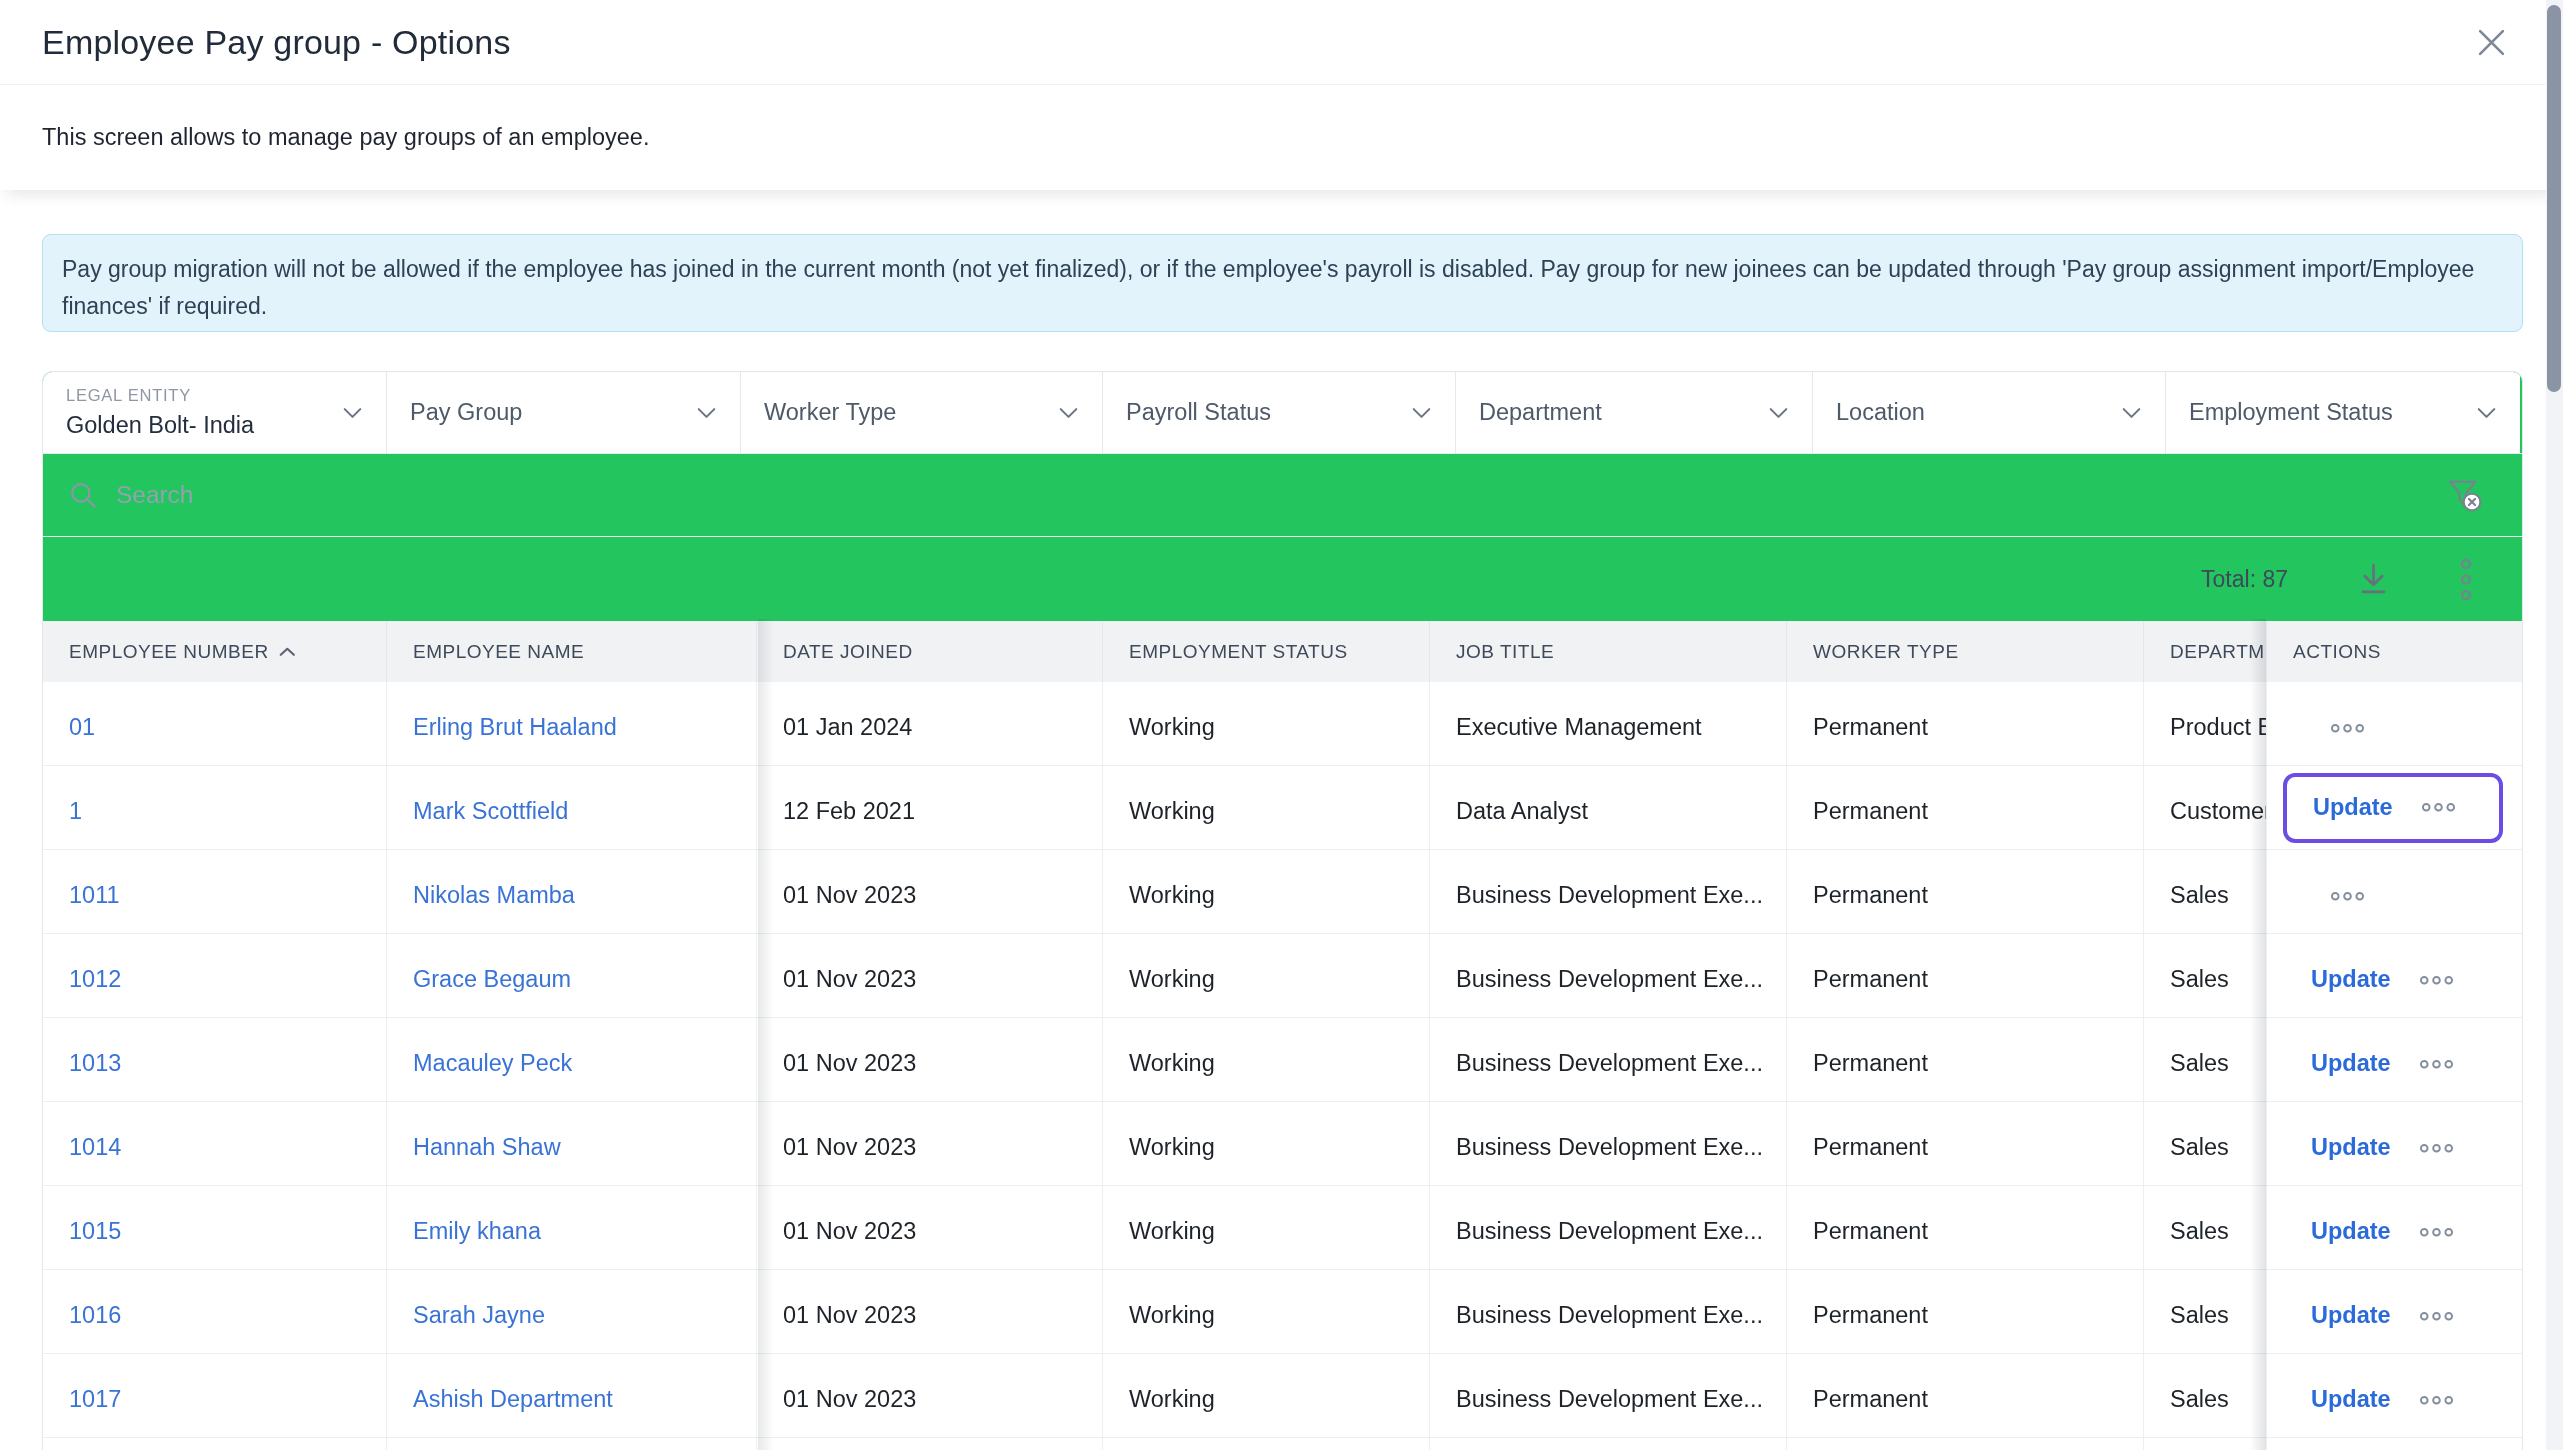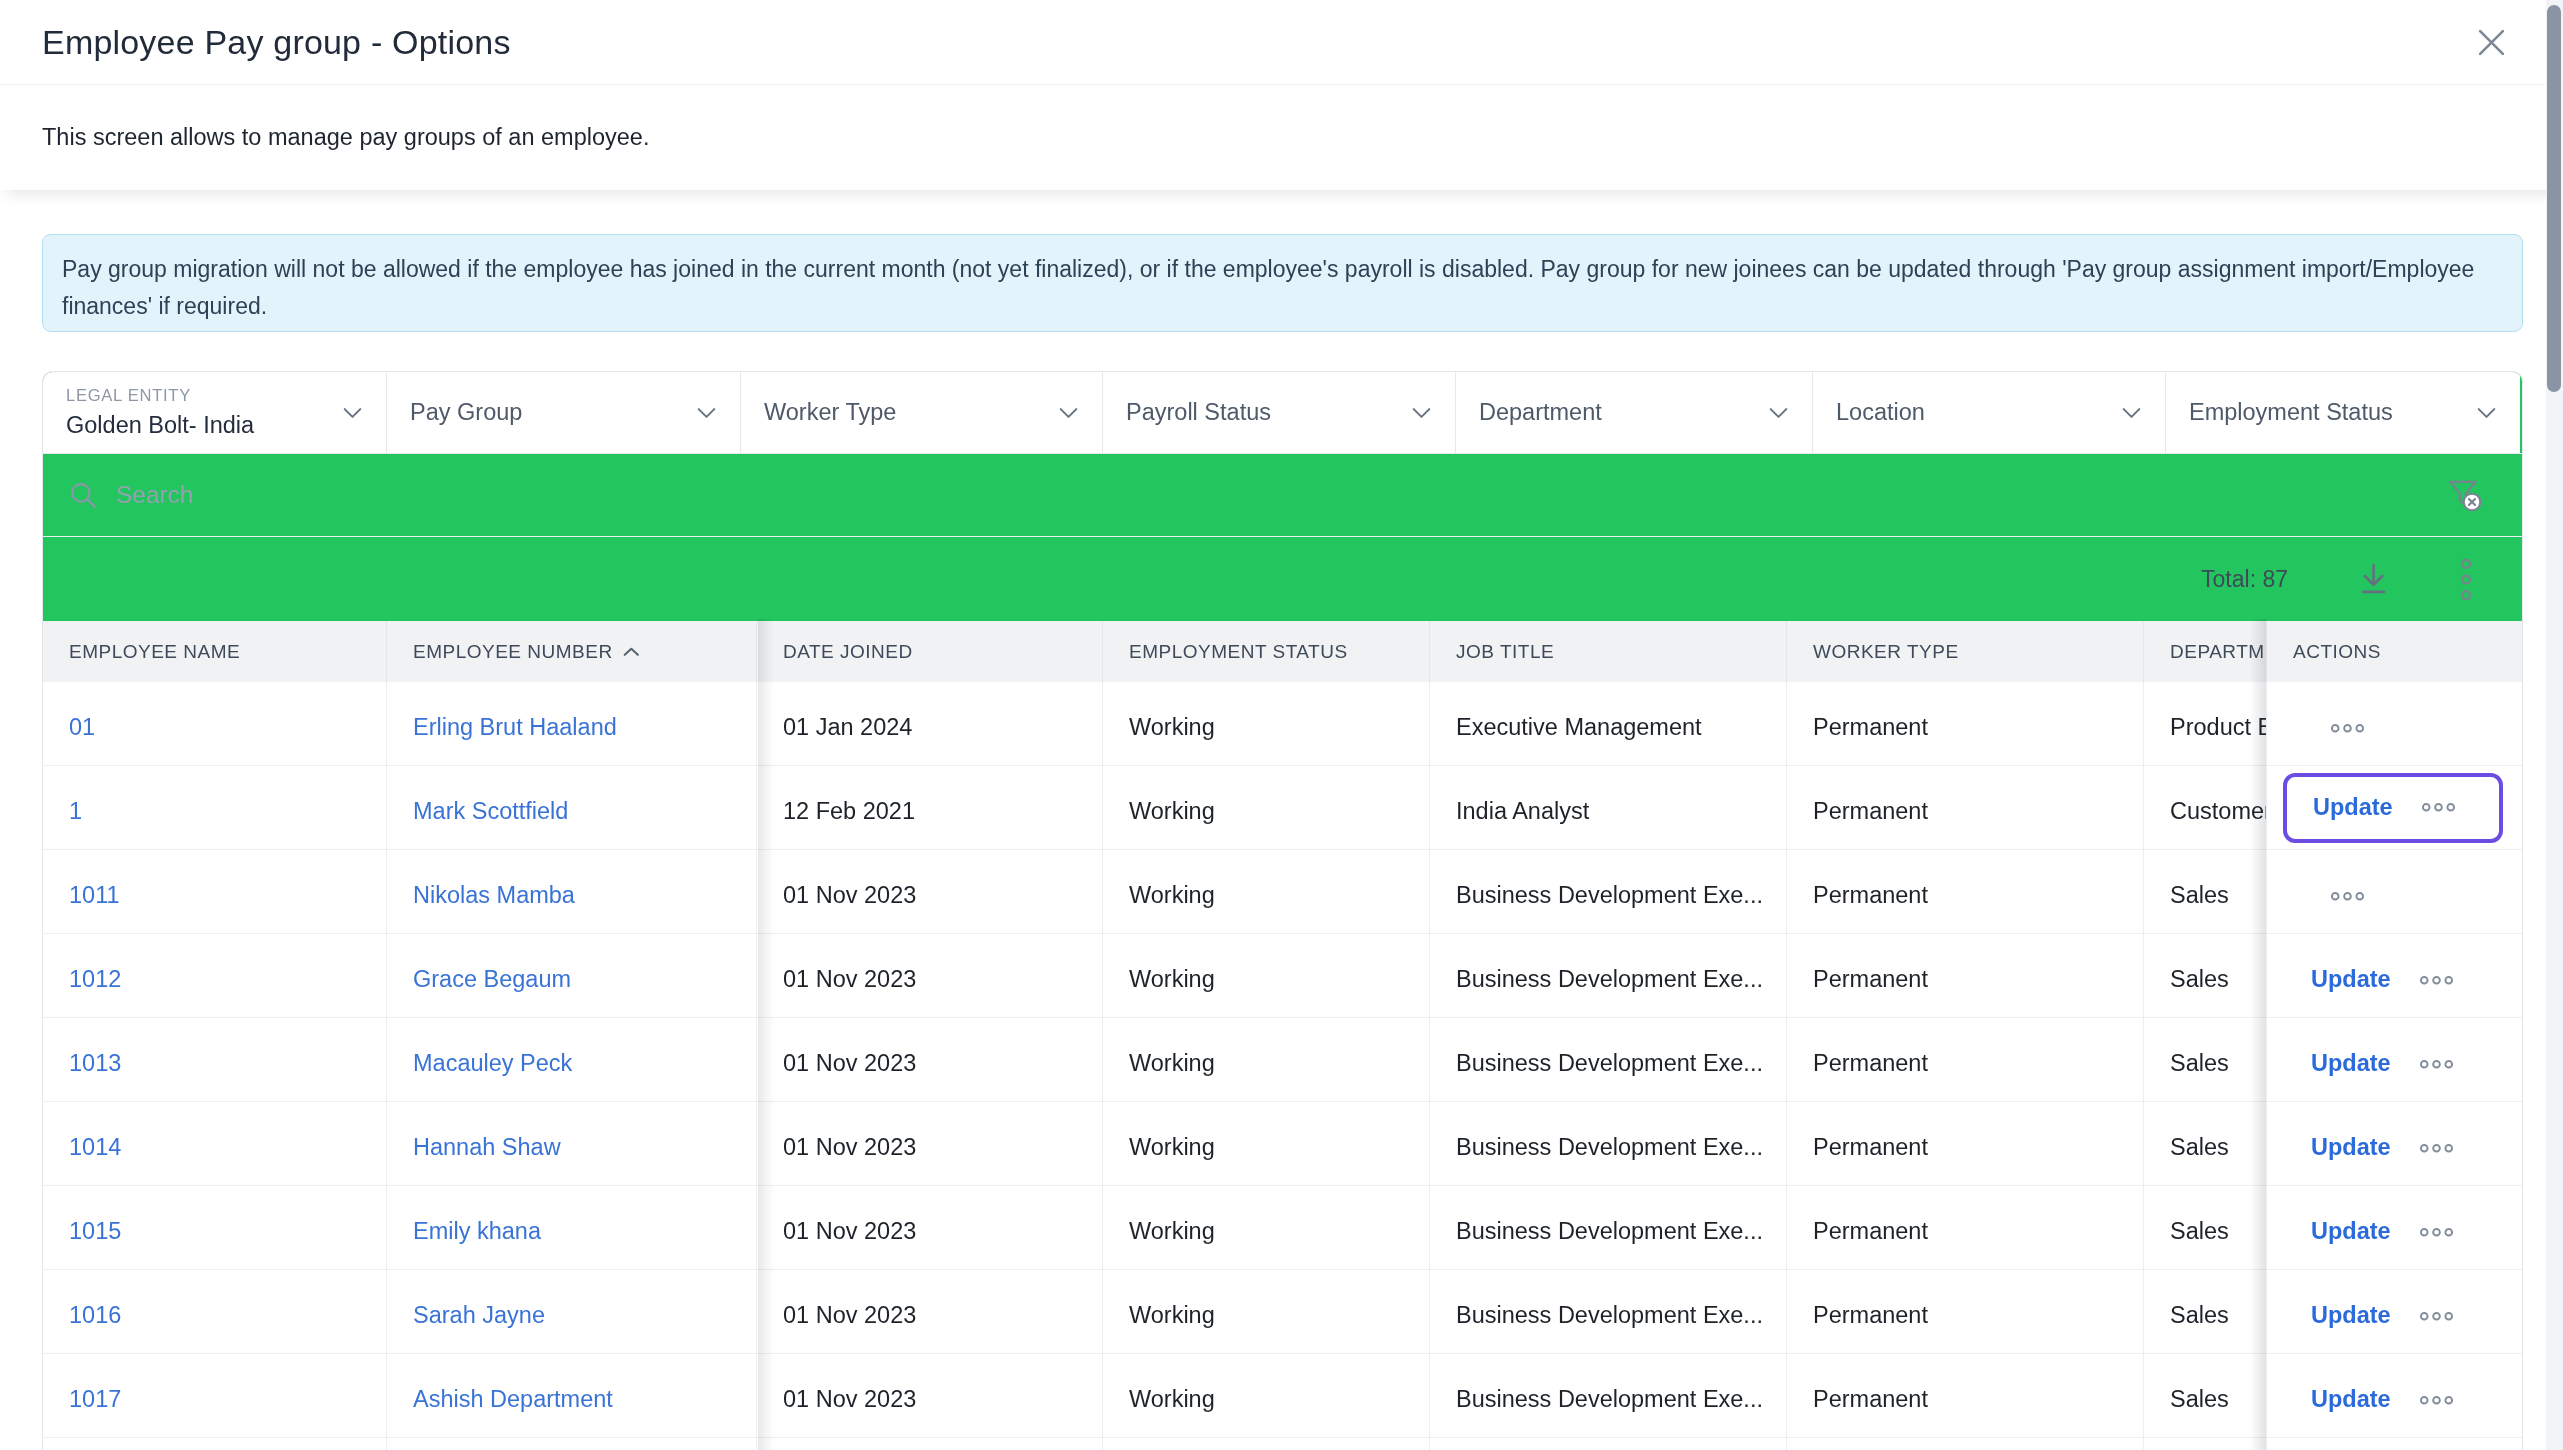--- a/index.html
+++ b/index.html
@@ -209,31 +209,31 @@
         <svg width="14" height="45" viewBox="0 0 16 52">
           <circle cx="8" cy="8" r="4.6" fill="none" stroke="#79828f" stroke-width="2.6"></circle>
           <circle cx="8" cy="26" r="4.6" fill="none" stroke="#79828f" stroke-width="2.6"></circle>
           <circle cx="8" cy="44" r="4.6" fill="none" stroke="#79828f" stroke-width="2.6"></circle>
         </svg>
       </div>
     </div>
 
     <div class="thead">
       <div class="th">
-          <span>EMPLOYEE NAME</span>
-        </div>
-      <div class="th">
         <span>EMPLOYEE NUMBER</span>
         <span class="sort-icon">
           <svg width="16.6" height="9.6" viewBox="0 0 19 11">
               <polyline points="2,9 9.5,2 17,9" fill="none" stroke="#5a6573" stroke-width="2.4" stroke-linecap="round" stroke-linejoin="round"></polyline>
             </svg>
         </span>
       </div>
       <div class="th">
+          <span>EMPLOYEE NAME</span>
+        </div>
+      <div class="th">
           <span>DATE JOINED</span>
         </div>
       <div class="th">
           <span>EMPLOYMENT STATUS</span>
         </div>
       <div class="th">
           <span>JOB TITLE</span>
         </div>
       <div class="th">
           <span>WORKER TYPE</span>
@@ -273,21 +273,21 @@
 
       <div class="tr">
         <div class="td">
             <a class="link">1</a>
           </div>
         <div class="td">
             <a class="link">Mark Scottfield</a>
           </div>
         <div class="td">12 Feb 2021</div>
         <div class="td">Working</div>
-        <div class="td">India Analyst</div>
+        <div class="td">Data Analyst</div>
         <div class="td">Permanent</div>
         <div class="td">Customer</div>
         <div class="td actions">
           <div class="update-ring">
             <a class="update-link">Update</a>
             <span class="dots after-update">
               <svg width="35" height="10.5" viewBox="0 0 40 12">
                 <circle cx="6" cy="6" r="3.8" fill="none" stroke="#848d9c" stroke-width="2.2"></circle>
                 <circle cx="20" cy="6" r="3.8" fill="none" stroke="#848d9c" stroke-width="2.2"></circle>
                 <circle cx="34" cy="6" r="3.8" fill="none" stroke="#848d9c" stroke-width="2.2"></circle>

